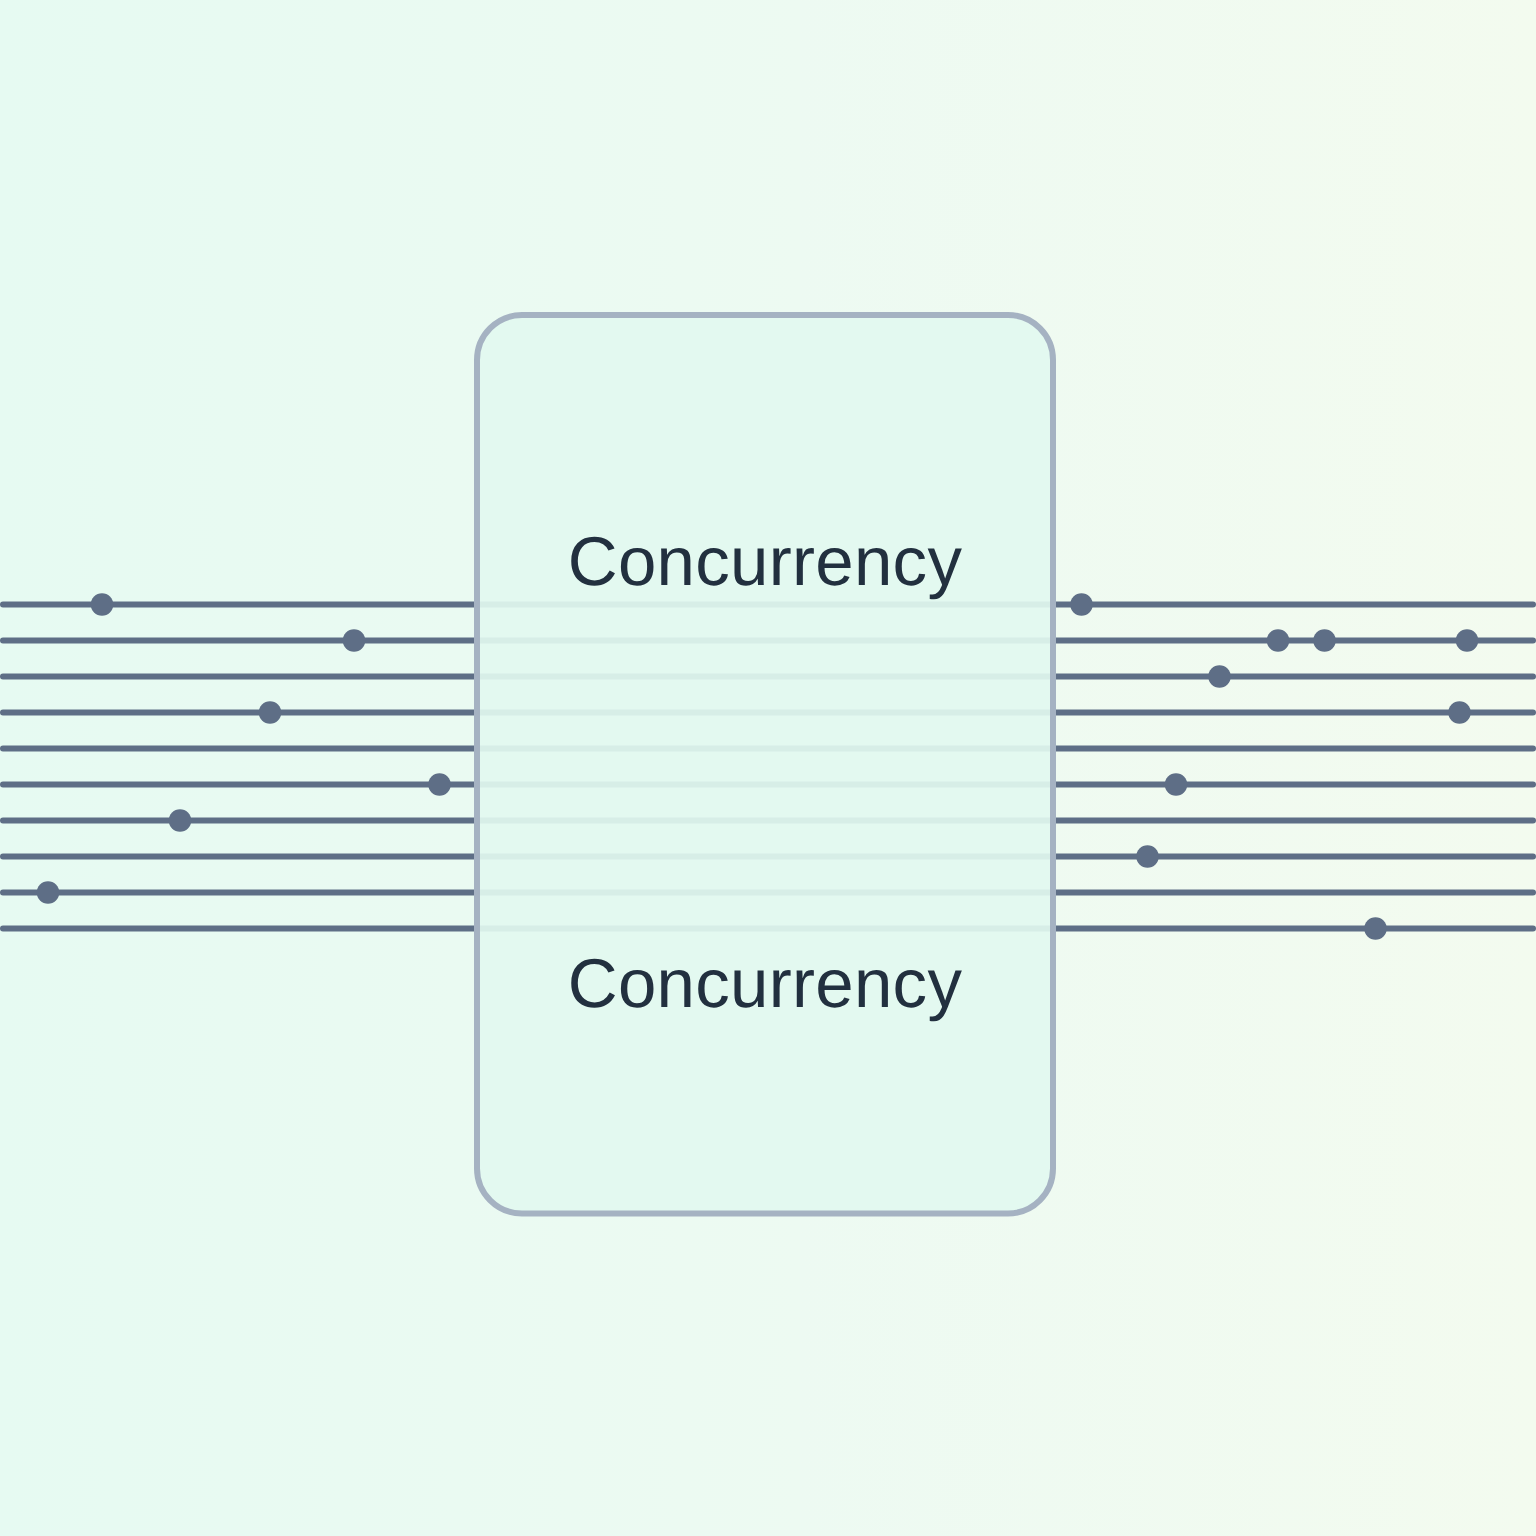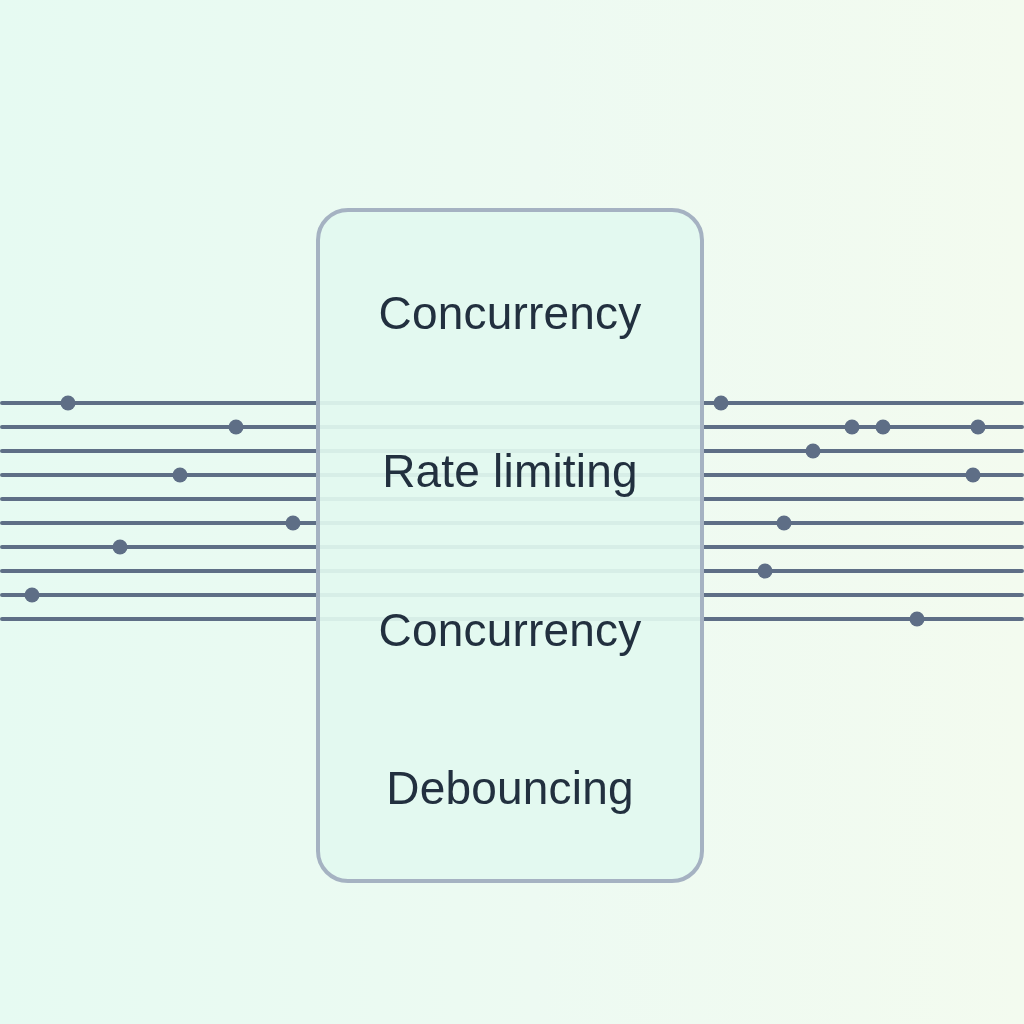--- a/index.html
+++ b/index.html
@@ -35,21 +35,21 @@
     position: absolute;
     width: 15px; height: 15px;
     background: var(--dot-color);
     border-radius: 50%;
     transform: translate(-50%, -50%);
     z-index: 2;
   }
   .card {
     position: absolute;
     left: 316px; top: 208px;
-    width: 388px; height: 675px;
+    width: 388px; height: 603px;
     background: var(--card-fill);
     border: 4px solid var(--card-border);
     border-radius: 32px;
     z-index: 3;
     display: flex;
     flex-direction: column;
     padding: 22px 10px 12px 10px;
   }
   .card-item {
     flex: 1;
@@ -90,17 +90,15 @@
       <div class="trace-dot" style="width: 15px; height: 15px; left: 978px; top: 427px;"></div>
       <div class="trace-dot" style="width: 15px; height: 15px; left: 813px; top: 451px;"></div>
       <div class="trace-dot" style="width: 15px; height: 15px; left: 973px; top: 475px;"></div>
       <div class="trace-dot" style="width: 15px; height: 15px; left: 784px; top: 523px;"></div>
       <div class="trace-dot" style="width: 15px; height: 15px; left: 765px; top: 571px;"></div>
       <div class="trace-dot" style="width: 15px; height: 15px; left: 917px; top: 619px;"></div>
     </div>
 
   <div class="card">
     <div class="card-item">Concurrency</div>
-    <div class="card-item">Rate limiting</div>
     <div class="card-item">Concurrency</div>
-    <div class="card-item">Debouncing</div>
   </div>
 </div>
 
 </body></html>

